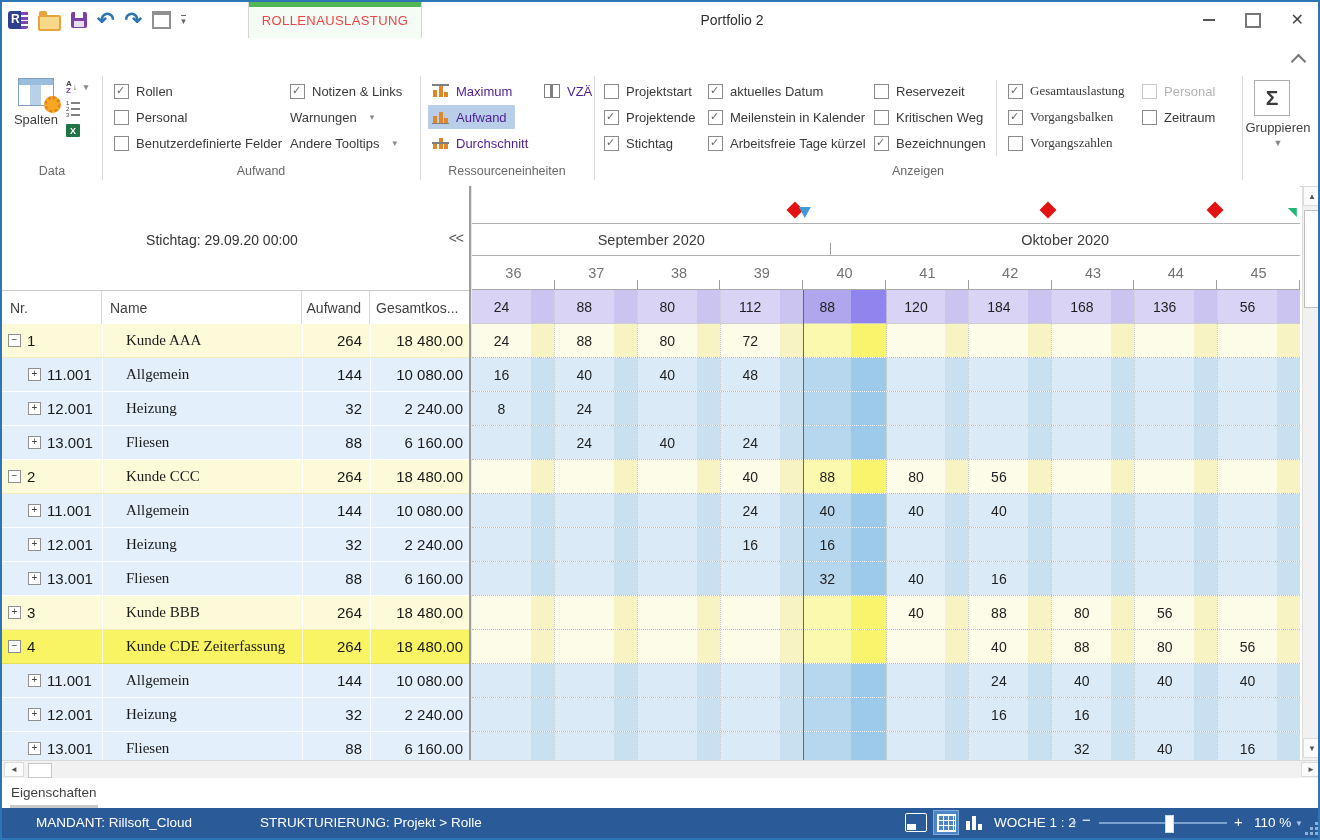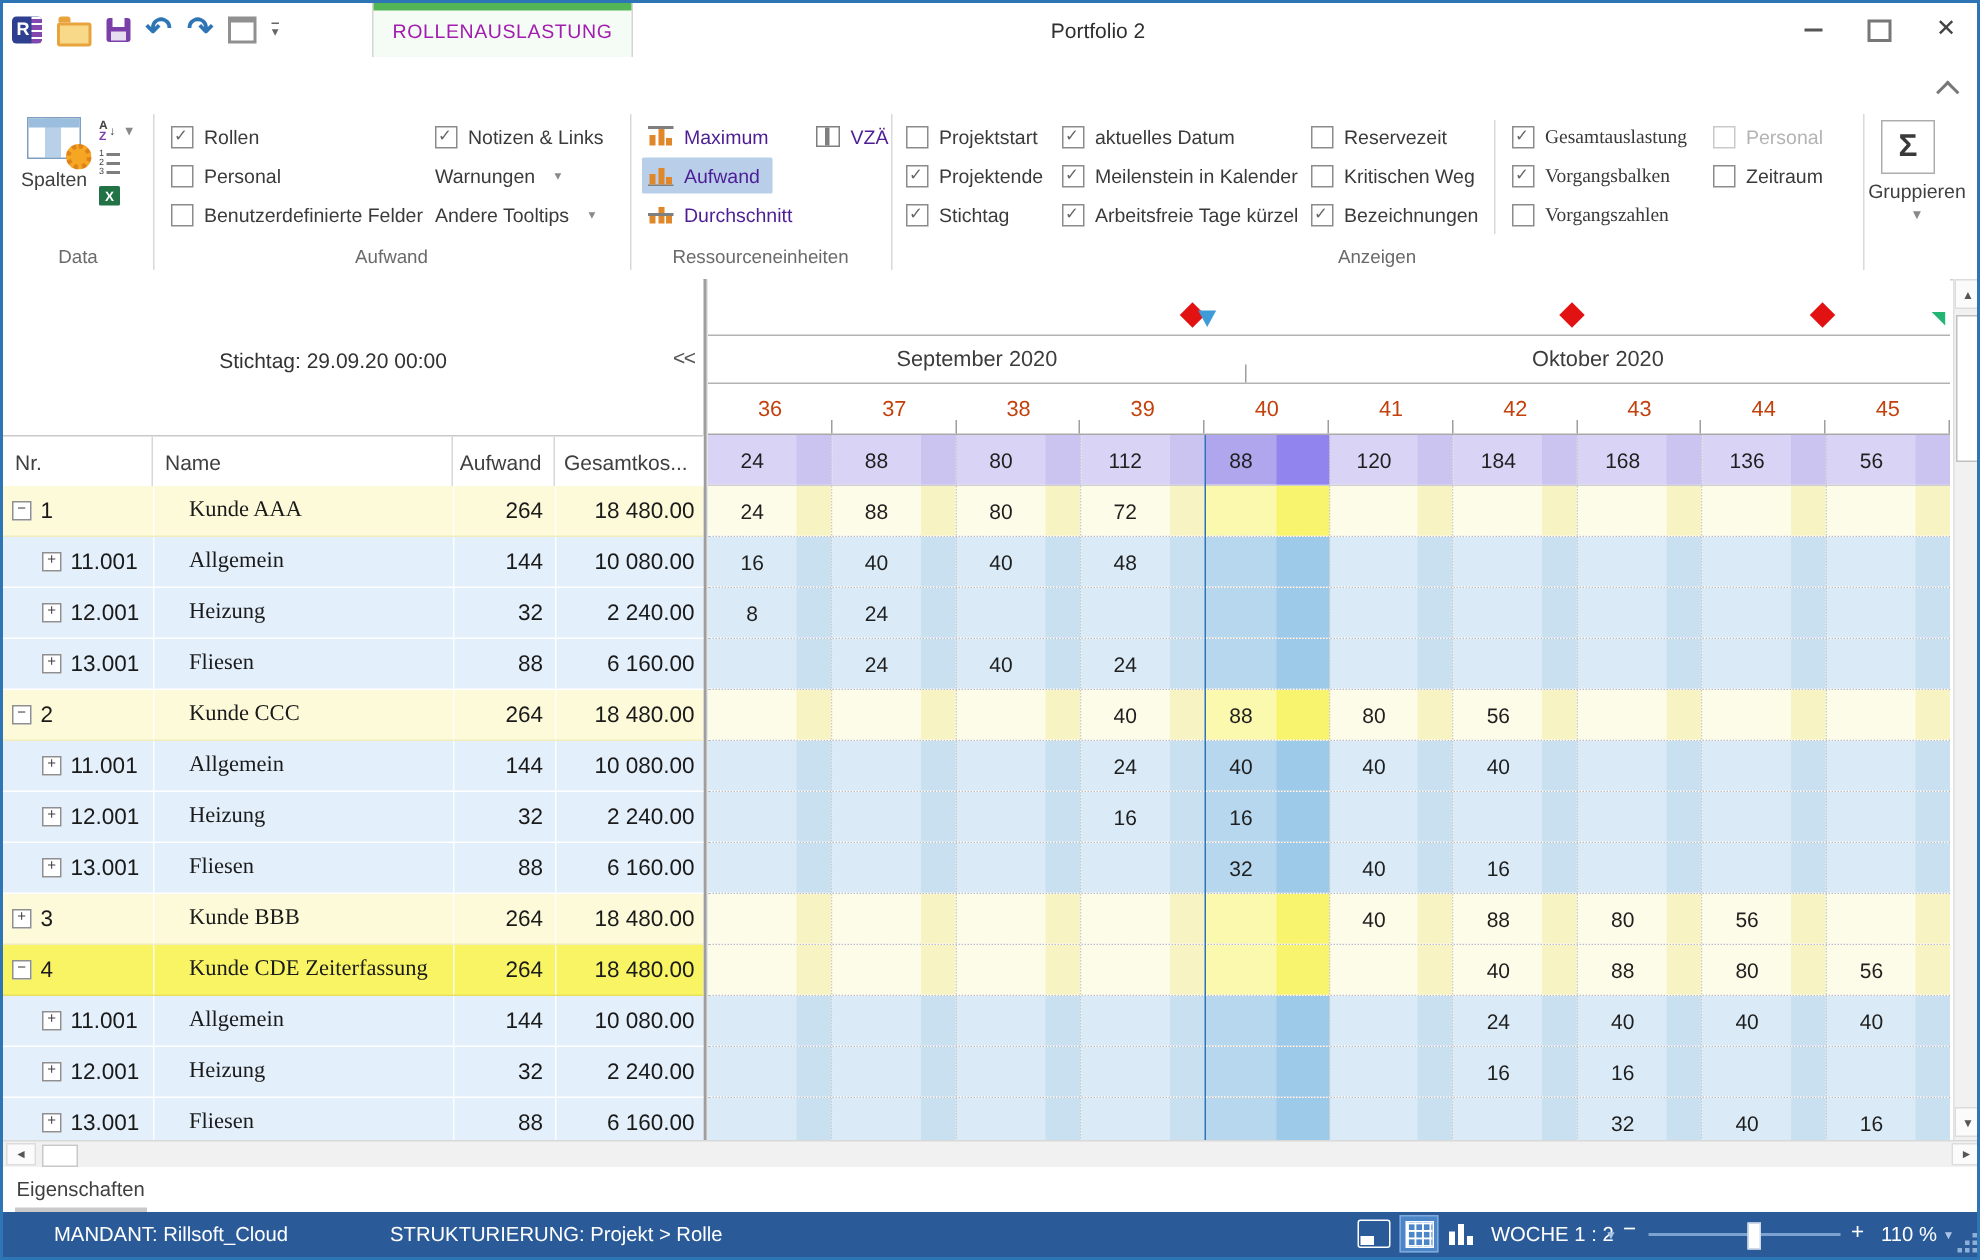--- a/index.html
+++ b/index.html
@@ -16,21 +16,21 @@
   .folder-ico::before{content:"";position:absolute;top:-6px;left:-1px;width:8px;height:4px;background:#e8a33d;border-radius:2px 2px 0 0;}
   .save-ico{width:16px;height:16px;background:#7a3fa8;position:relative;border-radius:2px;}
   .save-ico::before{content:"";position:absolute;left:4px;top:0;width:8px;height:6px;background:#fff;}
   .save-ico::after{content:"";position:absolute;left:3px;bottom:1px;width:10px;height:6px;background:#e6ddf0;}
   .undo-ico,.redo-ico{color:#2e75b6;font-size:21px;line-height:18px;font-weight:bold;}
   .winframe-ico{width:15px;height:12px;border:2px solid #909090;border-top-width:4px;background:#fff;}
   .qat-caret{color:#666;font-size:9px;border-top:1.5px solid #666;padding-top:1px;line-height:8px;}
   .ctx-tab{position:absolute;left:246px;top:0;width:172px;height:36px;background:#f5fbf5;
      border-left:1px solid #d5d5d5;border-right:1px solid #d5d5d5;text-align:center;}
   .ctx-green{position:absolute;left:0;top:0;right:0;height:5px;}
-  .ctx-label{display:block;margin-top:11px;font-size:13px;color:#a21caf;letter-spacing:.4px;}
+  .ctx-label{display:block;margin-top:11px;font-size:13px;color:#ef4444;letter-spacing:.4px;}
   .win-title{position:absolute;left:640px;top:10px;width:180px;text-align:center;font-size:14px;color:#2f2f2f;}
   .winbtns{position:absolute;right:8px;top:0;height:36px;display:flex;align-items:center;gap:30px;padding-right:6px;}
   .btn-min{width:12px;height:2px;background:#555;}
   .btn-max{width:12px;height:11px;border:2px solid #777;}
   .btn-close{font-size:16px;color:#444;line-height:16px;}
   
   .tabrow{position:absolute;left:0;top:36px;width:100%;height:34px;background:#fff;}
   .tab{position:absolute;top:0;height:34px;display:flex;align-items:center;justify-content:center;font-size:13.5px;color:#4a4a4a;}
   .tab-datei{left:0;width:82px;color:#fff;}
   .tab-start{left:88px;width:62px;}
@@ -101,21 +101,21 @@
   .gridpane{position:absolute;left:470px;top:184px;width:828px;height:574px;background:#fff;overflow:hidden;}
   .mstrip{position:relative;width:100%;height:37px;border-bottom:1px solid #b3b3b3;background:#fff;}
   .diamond{position:absolute;top:18px;width:12px;height:12px;background:#e31212;transform:translateX(-50%) rotate(45deg);}
   .dayflag{position:absolute;top:21px;width:0;height:0;border-left:6px solid transparent;border-right:6px solid transparent;
       border-top:11px solid #3f9bd8;transform:translateX(-35%);}
   .endmark{position:absolute;top:22px;width:0;height:0;border-left:9px solid transparent;border-top:9px solid #22b573;transform:translateX(-80%);}
   .months{position:relative;width:100%;height:31px;border-bottom:1px solid #b3b3b3;display:flex;}
   .mcell{height:100%;display:flex;align-items:center;justify-content:center;font-size:14.5px;color:#3c3c3c;position:relative;}
   .mcell .mtick{position:absolute;right:0;bottom:0;width:1px;height:12px;background:#9e9e9e;}
   .weeks{position:relative;width:100%;height:33px;border-bottom:1px solid #a9a9a9;display:flex;}
-  .wcell{flex:1;display:flex;align-items:center;justify-content:center;font-size:14.5px;color:#c2410c;position:relative;}
+  .wcell{flex:1;display:flex;align-items:center;justify-content:center;font-size:14.5px;color:#737373;position:relative;}
   .wcell::after{content:"";position:absolute;right:0;bottom:0;width:1px;height:9px;background:#9e9e9e;}
   .grow{display:flex;width:100%;height:33px;border-bottom:1px dotted #bdbdbd;box-sizing:content-box;justify-content:center;}
   .grow.gt{border-bottom:1px solid #cfcfcf;}
   .cell{flex:1;position:relative;background:var(--base);border-right:1px dotted #c9c9c9;}
   .cell:last-child{border-right:none;}
   .cell::after{content:"";position:absolute;top:0;bottom:0;right:0;width:28%;background:var(--we);}
   .cell.wk40{background:var(--b40);}
   .cell.wk40::after{width:42%;background:var(--we40);}
   .cell .v{position:absolute;left:0;right:28%;top:50%;transform:translateY(-50%);text-align:center;font-size:14px;color:#1f1f1f;z-index:2;}
   .cell.wk40 .v{right:42%;}

